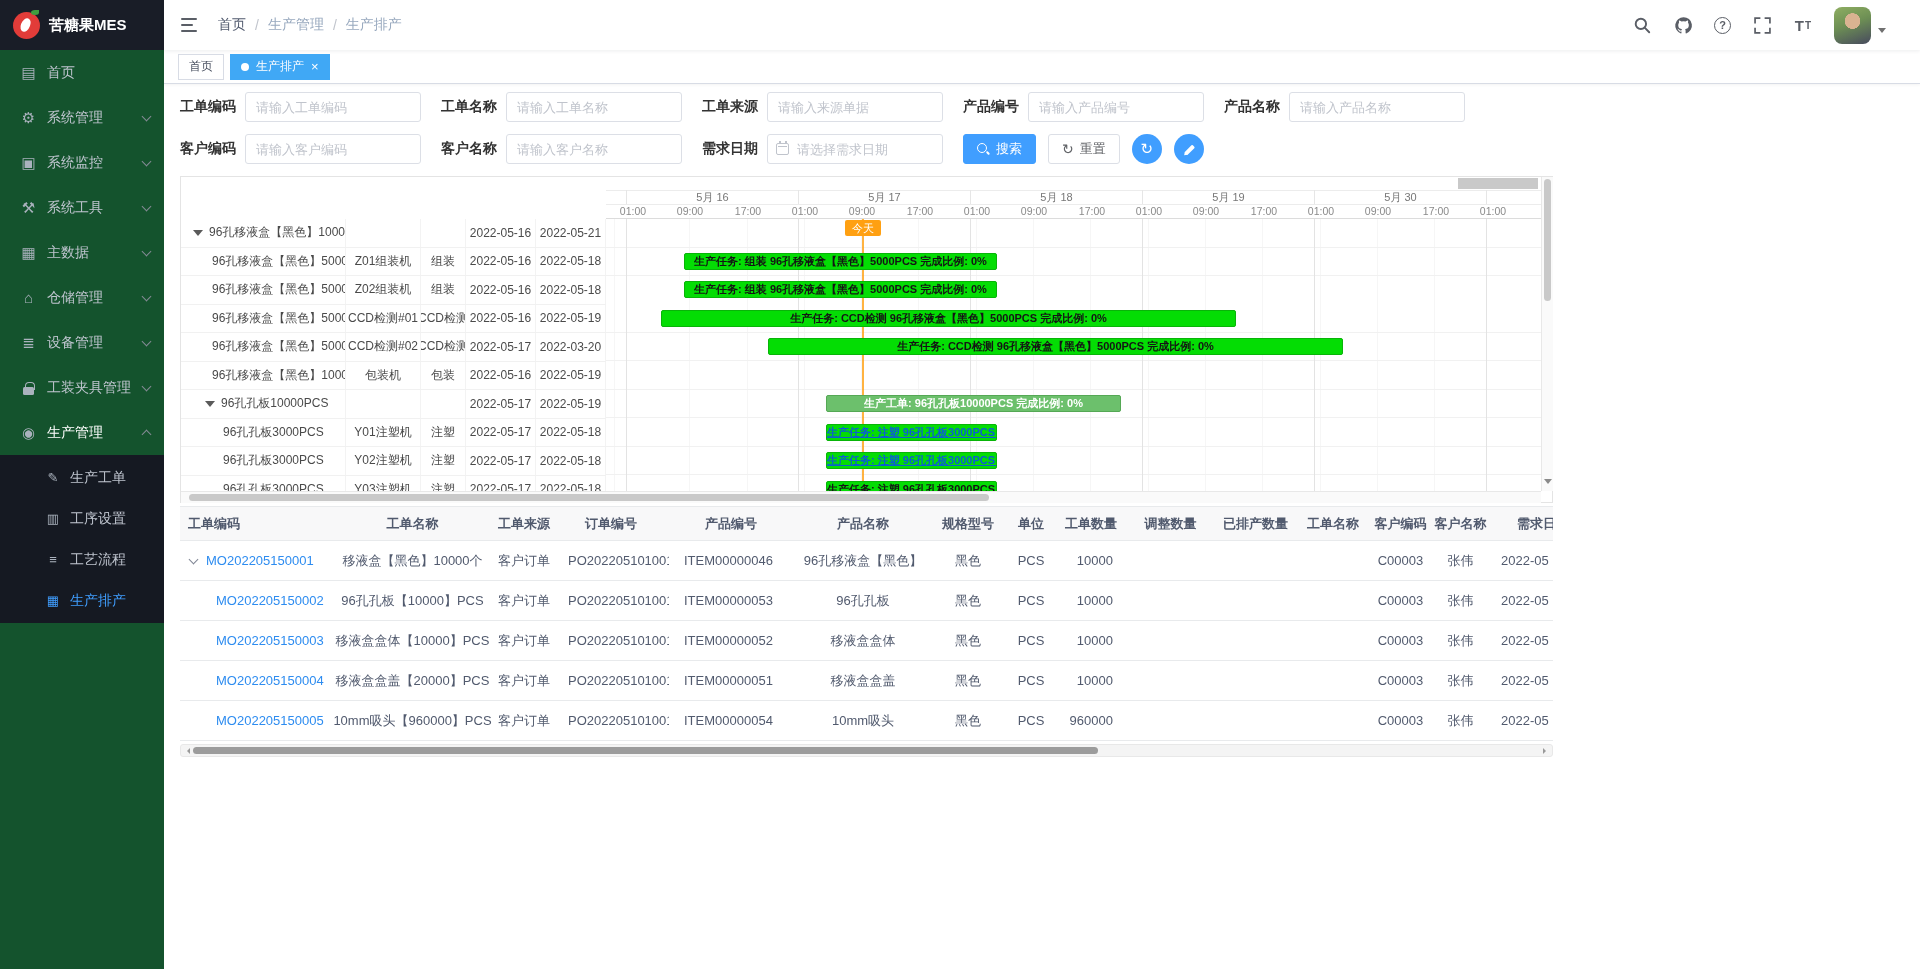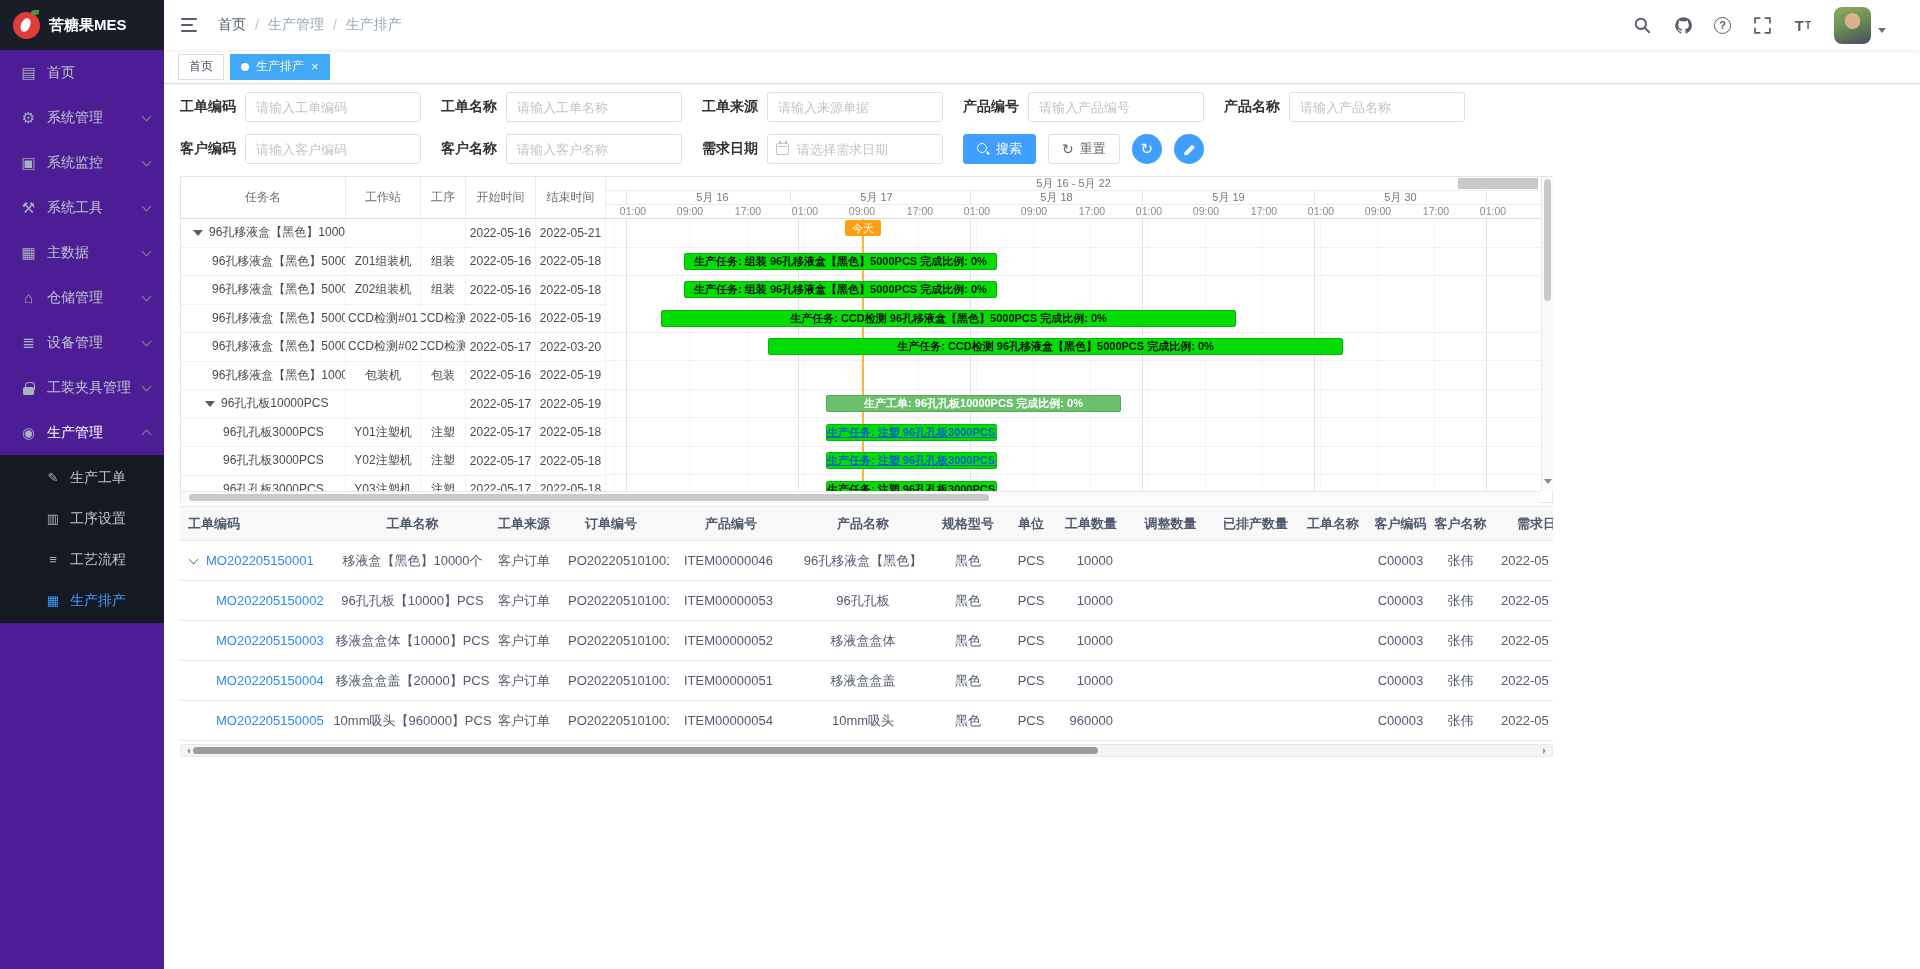--- a/index.html
+++ b/index.html
@@ -1,21 +1,21 @@
 <!DOCTYPE html>
 <html><head>
 <meta charset="utf-8">
 <style>
 *{margin:0;padding:0;box-sizing:border-box}
 html,body{width:1920px;height:969px;overflow:hidden;background:#fff;
   font-family:"Liberation Sans","DejaVu Sans",sans-serif}
 .app{display:flex;width:100%;height:100%}
 
 
-.sidebar{width:164px;flex-shrink:0;background:#4c1d95;color:#bfc5cf}
+.sidebar{width:164px;flex-shrink:0;background:#14532d;color:#bfc5cf}
 .logo{height:50px;display:flex;align-items:center;gap:9px;padding-left:13px;background:#191d27;cursor:pointer}
 .logo-badge{width:27px;height:27px;border-radius:50%;background:#e23c39;position:relative;flex-shrink:0}
 .logo-badge::after{content:"";position:absolute;left:8px;top:6px;width:9px;height:14px;background:#fff;border-radius:60% 45% 55% 50%;transform:rotate(20deg)}
 .logo-badge::before{content:"";position:absolute;right:1px;top:-2px;width:8px;height:5px;background:#3f9e3f;border-radius:60% 0 60% 60%}
 .logo-text{color:#fff;font-size:15px;font-weight:700;white-space:nowrap}
 .menu{padding-top:0}
 .mitem{height:45px;display:flex;align-items:center;padding:0 14px 0 19px;font-size:14px;cursor:pointer}
 .mitem .mi{width:19px;margin-right:9px;font-size:15px;text-align:center;color:#aab2bd;flex-shrink:0}
 .mitem .mlabel{flex:1;white-space:nowrap;overflow:hidden}
 .mitem.active{color:#fff}
@@ -321,35 +321,27 @@
         </button>
         <button class="btn-circle">
           <span>↻</span>
         </button>
         <button class="btn-circle">
           <span class="pencil"></span>
         </button>
       </div>
 
       <div class="gantt">
-        <div class="g-left-head">
-          <div class="gh w1">任务名</div>
-          <div class="gh w2">工作站</div>
-          <div class="gh w3">工序</div>
-          <div class="gh w4">开始时间</div>
-          <div class="gh w5">结束时间</div>
-        </div>
 
         <div class="g-right-head">
-          <div class="g-month">5月 16 - 5月 22</div>
           <div class="g-grayblock"></div>
           <div class="hline hl1"></div>
           <div class="hline hl2"></div>
           <span class="g-day" style="left:20px">5月 16</span>
-          <span class="g-day" style="left:184px">5月 17</span>
+          <span class="g-day" style="left:192px">5月 17</span>
           <span class="g-day" style="left:364px">5月 18</span>
           <span class="g-day" style="left:536px">5月 19</span>
           <span class="g-day" style="left:708px">5月 30</span>
           <span class="g-day empty" style="left:880px"></span>
           <span class="g-hour" style="left:27px">01:00</span>
           <span class="g-hour" style="left:84px">09:00</span>
           <span class="g-hour" style="left:142px">17:00</span>
           <span class="g-hour" style="left:199px">01:00</span>
           <span class="g-hour" style="left:256px">09:00</span>
           <span class="g-hour" style="left:314px">17:00</span>

